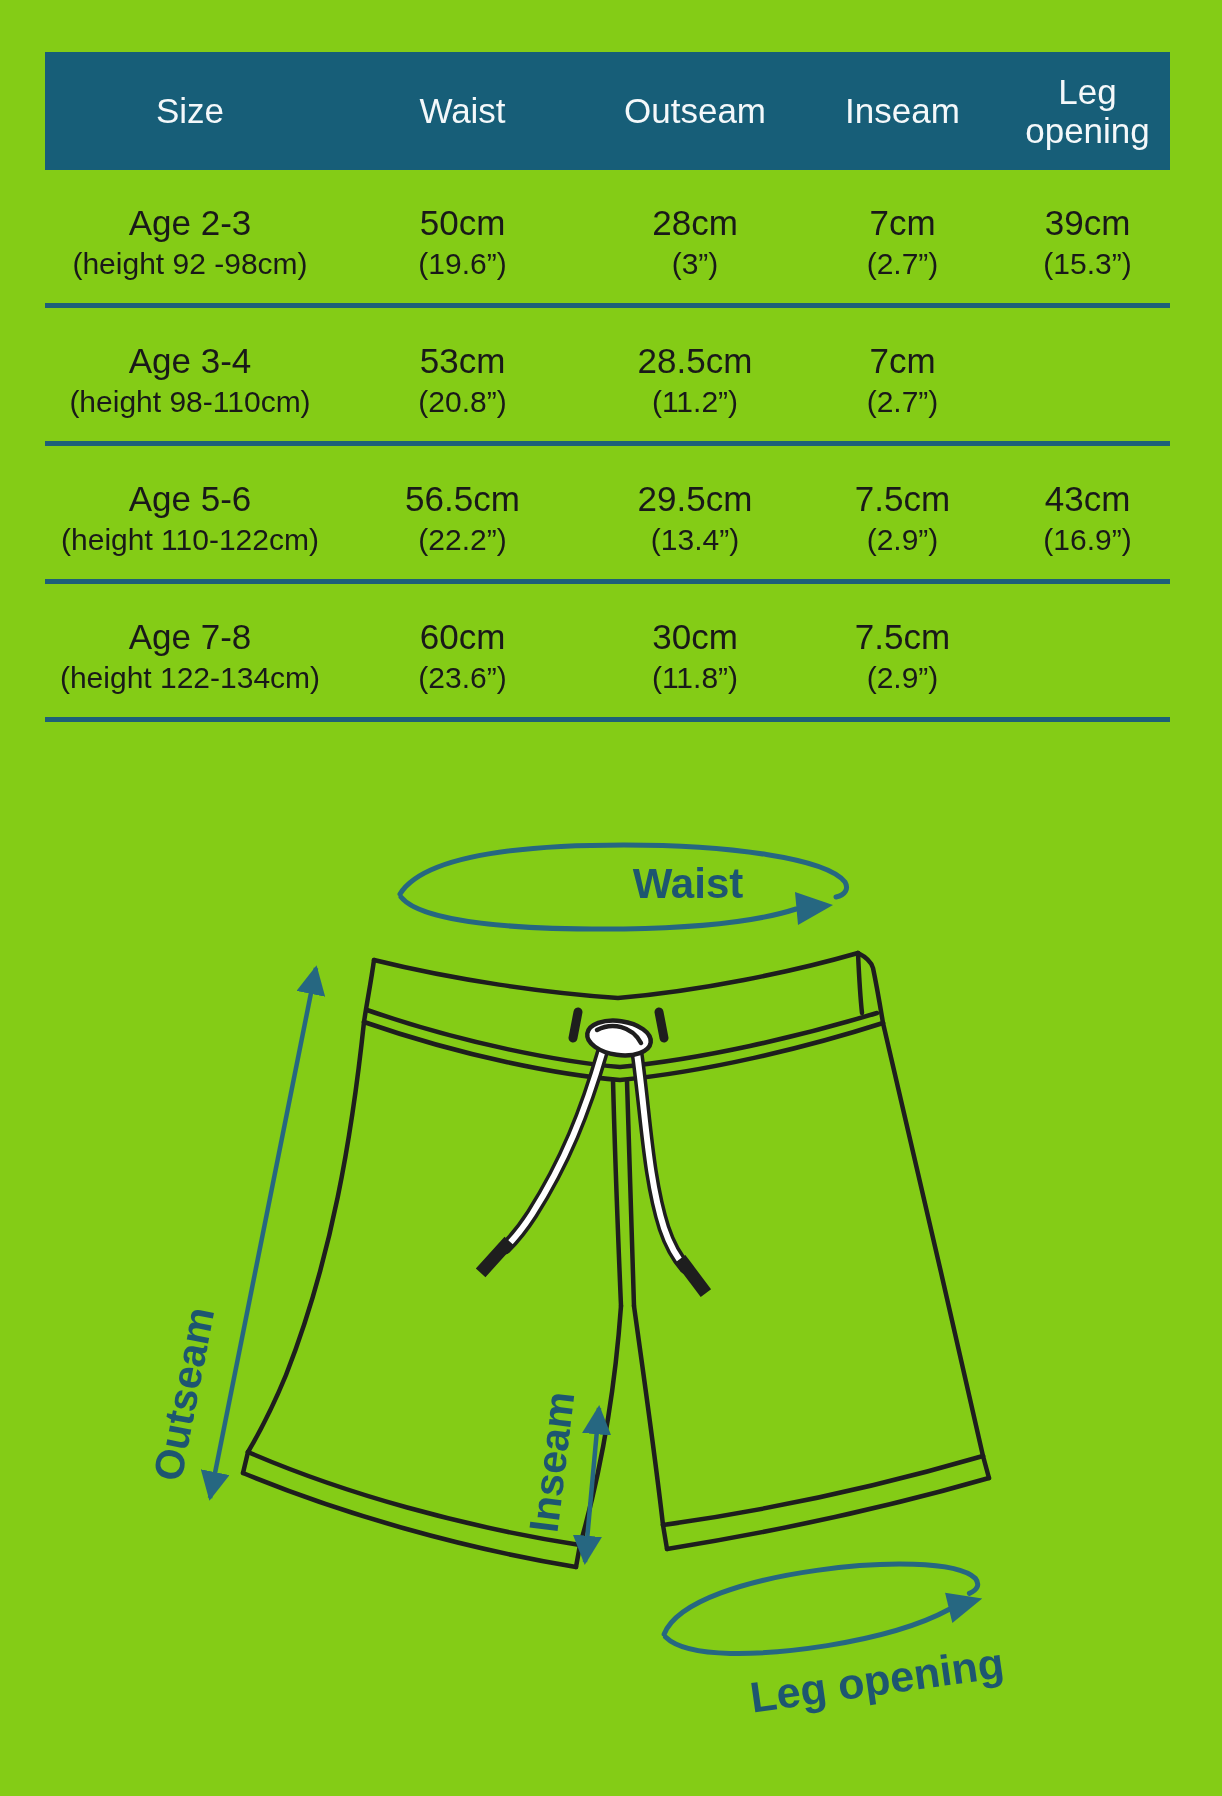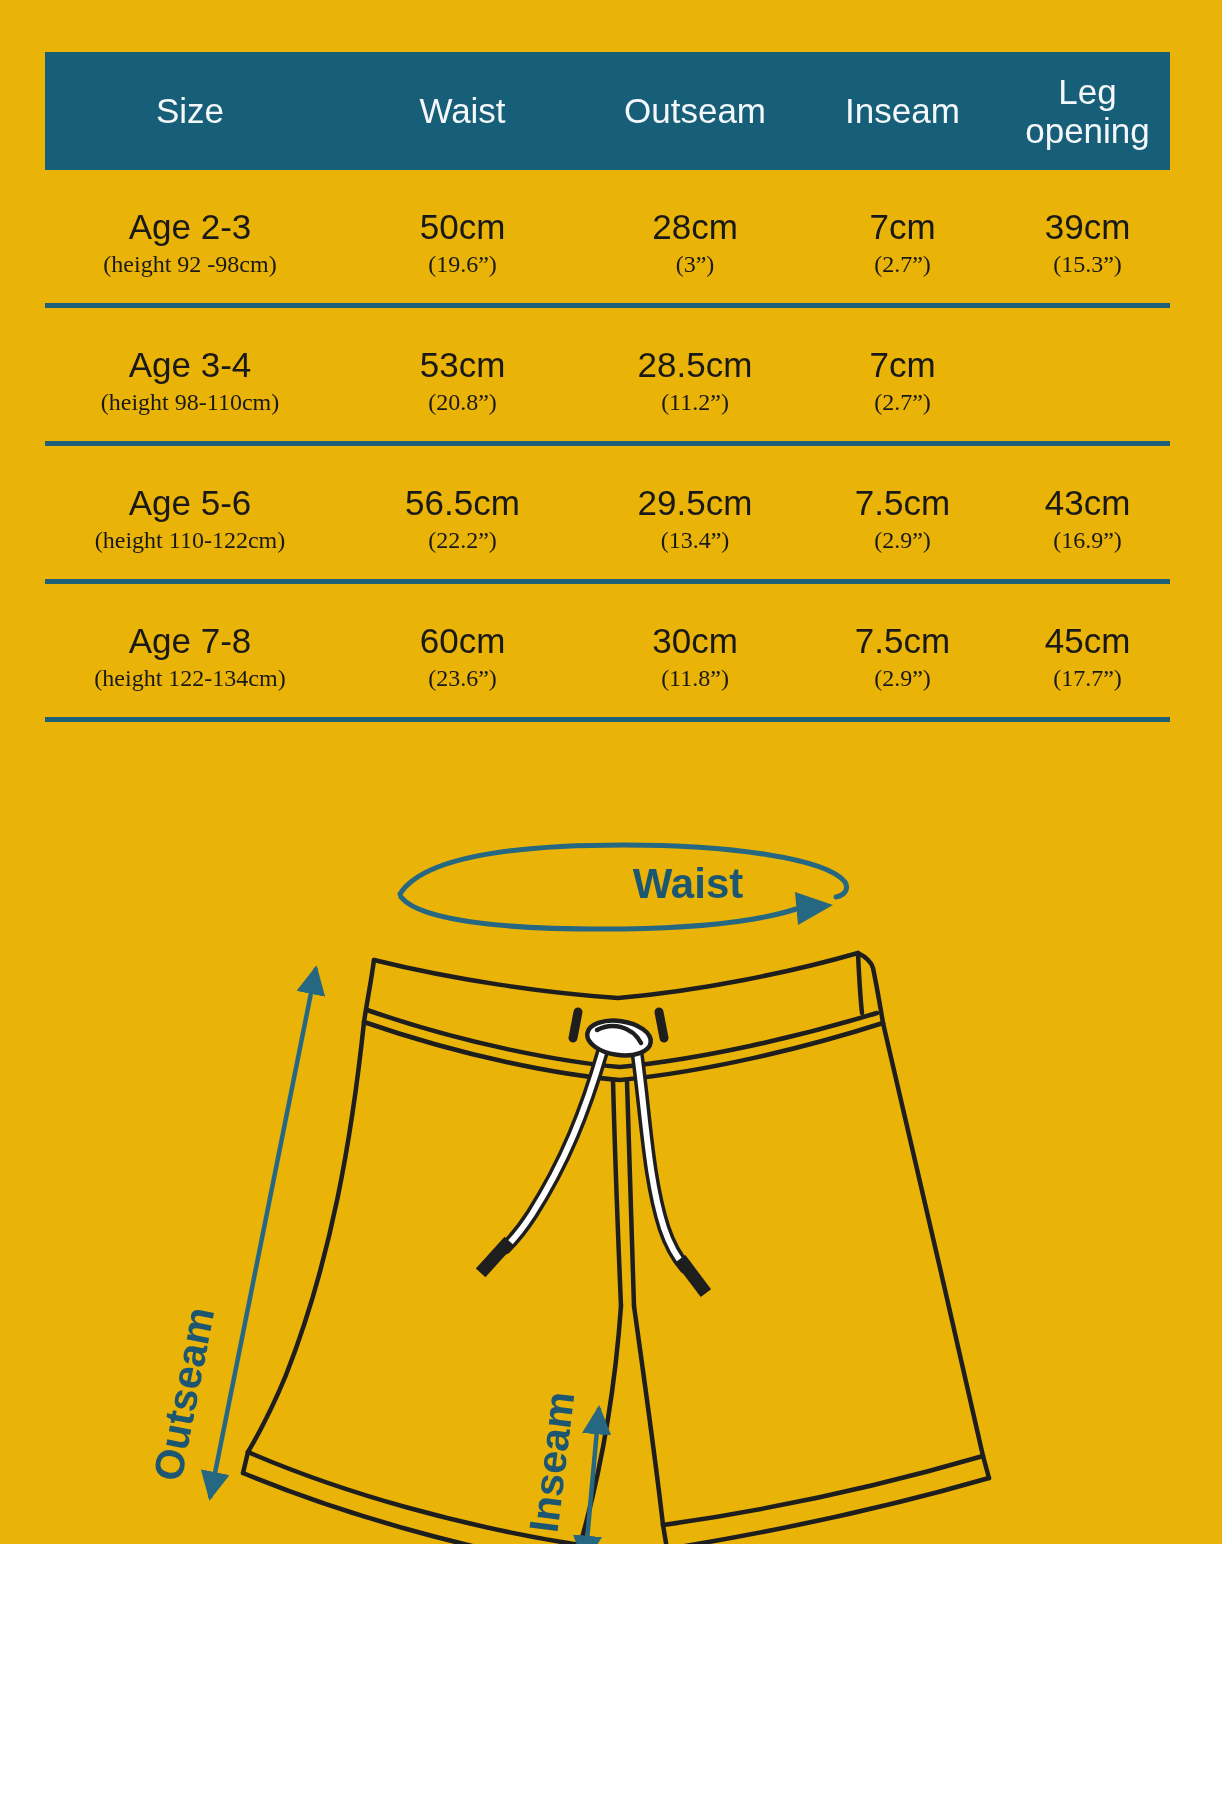--- a/index.html
+++ b/index.html
@@ -1,34 +1,34 @@
 <!DOCTYPE html>
 <html><head>
 <meta charset="utf-8">
 <style>
   html,body{margin:0;padding:0;background:#ffffff;}
   .page{
-    position:relative;width:1222px;height:1544px;background:#eab308;
+    position:relative;width:1222px;height:1796px;background:#84cc16;
     font-family:"Liberation Sans",sans-serif;overflow:hidden;color:#191919;
   }
   
   .size-table{position:absolute;left:45px;top:52px;width:1125px;}
   .thead{
     display:flex;align-items:center;height:118px;
     background:var(--accent,#175E78);color:#f4f8fa;
   }
   .trow{
     display:flex;align-items:center;height:133px;
     border-bottom:5px solid var(--divider,#1D6078);
   }
   .cell{display:flex;flex-direction:column;justify-content:center;text-align:center;}
   .c0{width:290px;} .c1{width:255px;} .c2{width:210px;} .c3{width:205px;} .c4{width:165px;}
   .hcell span{display:block;font-size:35px;line-height:1.12;}
   .l1{font-size:35px;line-height:1.22;color:#191919;margin-top:12px;}
-  .l2{font-size:24px;line-height:1.25;color:#191919;font-family:Liberation Serif, serif;}
+  .l2{font-size:30px;line-height:1.25;color:#191919;}
   
   .diagram-svg{position:absolute;left:0;top:736px;}
   .dlabel{
     font-family:"Liberation Sans",sans-serif;
     fill:#1d5670;font-weight:700;
   }
 </style>
 </head>
 <body>
 
@@ -124,24 +124,20 @@
             <div class="l1">60cm</div>
             <div class="l2">(23.6”)</div>
           </div>
           <div class="cell c2">
             <div class="l1">30cm</div>
             <div class="l2">(11.8”)</div>
           </div>
           <div class="cell c3">
             <div class="l1">7.5cm</div>
             <div class="l2">(2.9”)</div>
-          </div>
-          <div class="cell c4">
-            <div class="l1">45cm</div>
-            <div class="l2">(17.7”)</div>
           </div>
         </div>
       </div>
   </div>
 
   <svg class="diagram-svg" width="1222" height="1060" viewBox="0 736 1222 1060" xmlns="http://www.w3.org/2000/svg">
     <defs>
       <marker id="arw" viewBox="0 0 10 10" refX="9" refY="5" markerWidth="6.5" markerHeight="6.5" orient="auto-start-reverse">
         <path d="M0 0 L10 5 L0 10 Z" fill="#266781"></path>
       </marker>

